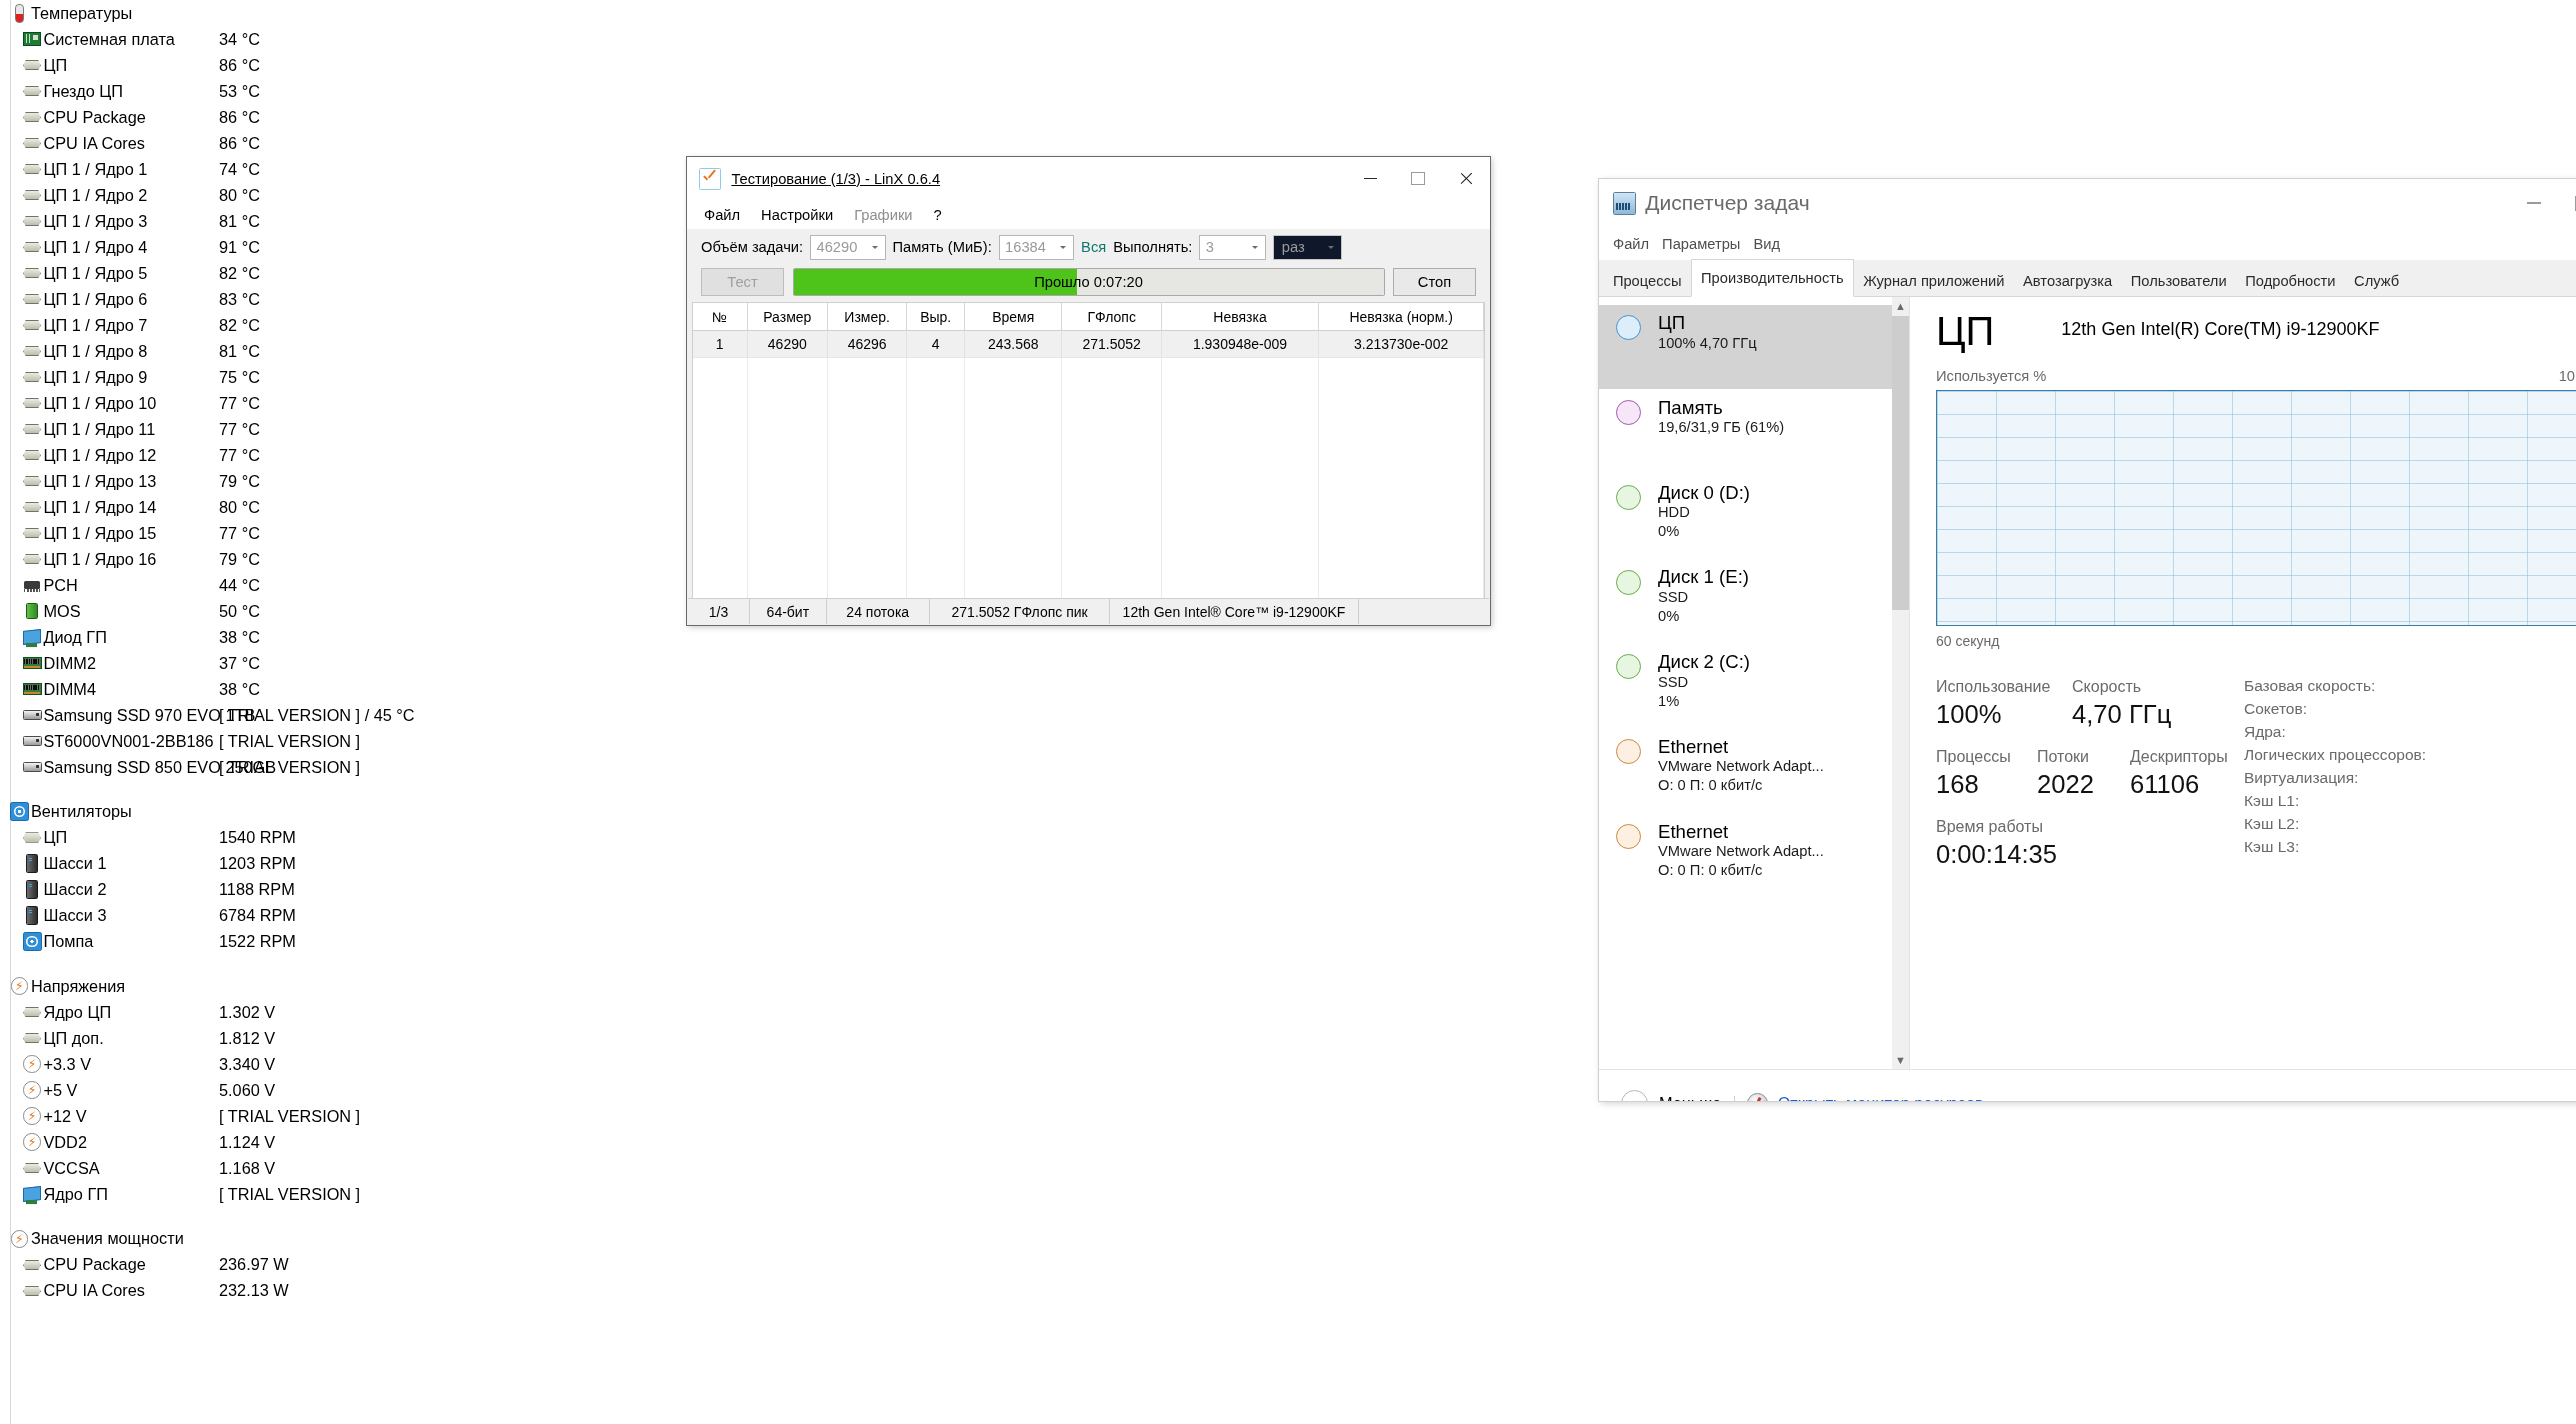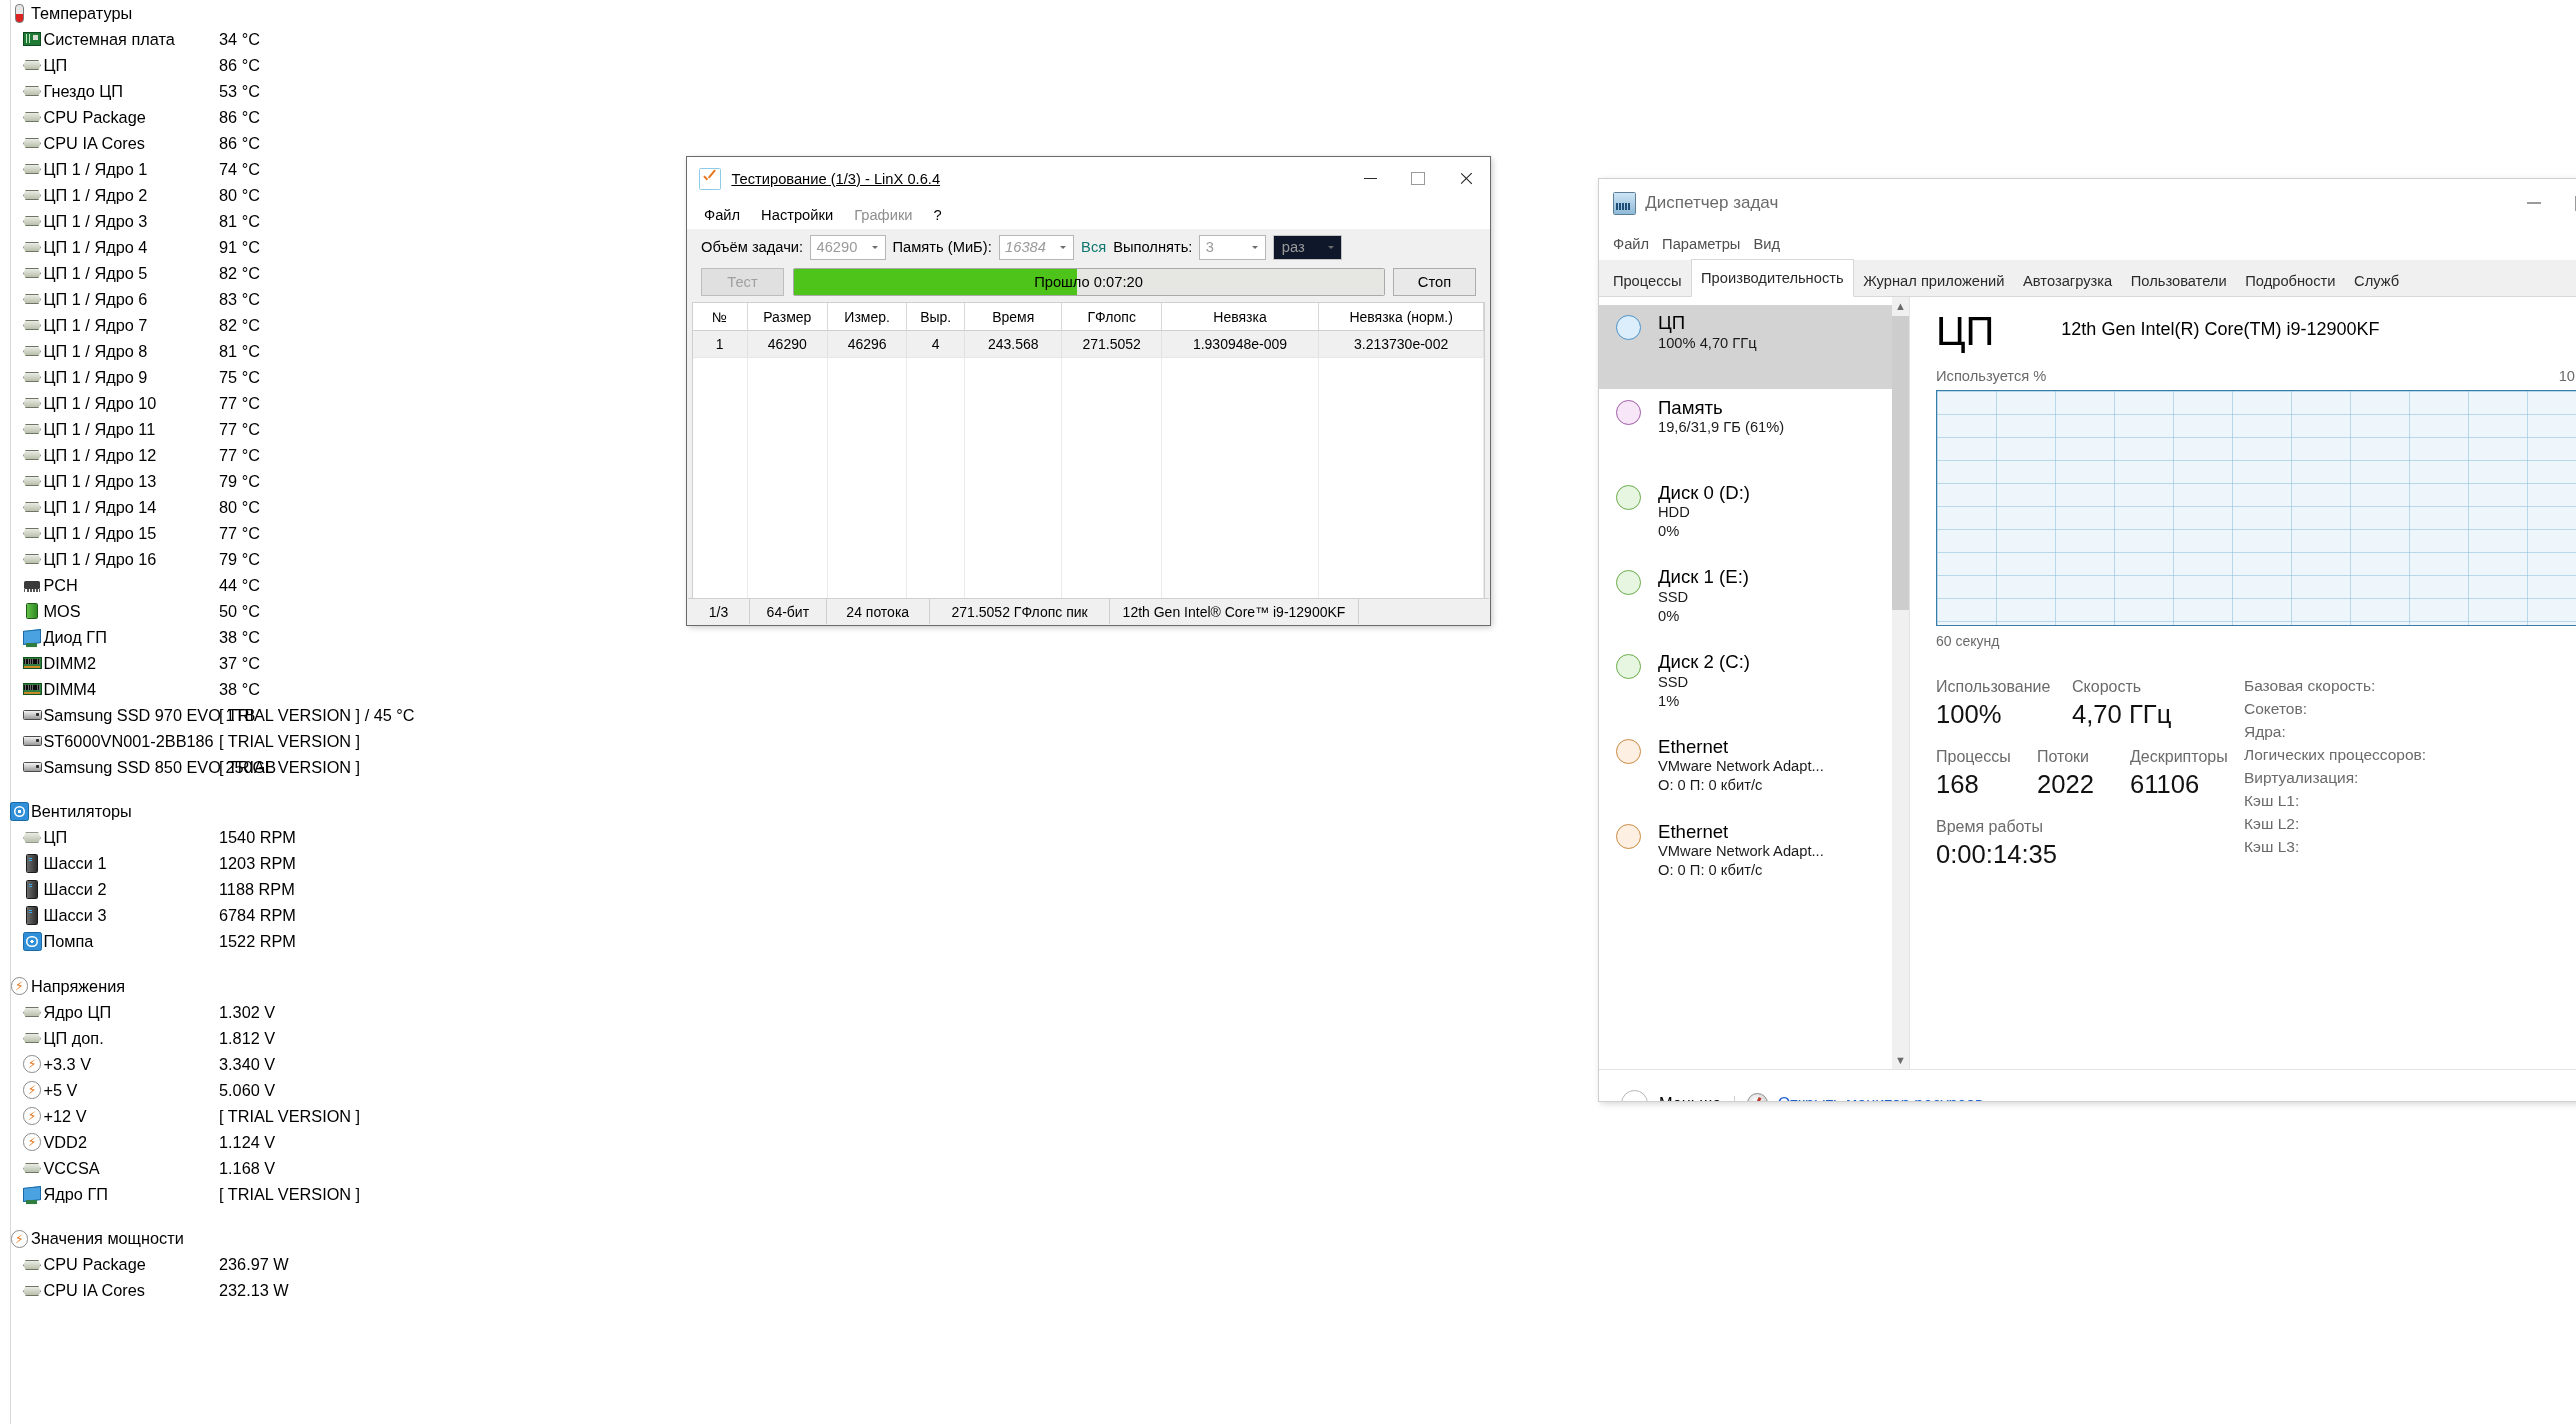--- a/index.html
+++ b/index.html
@@ -103,21 +103,21 @@
   #linx-params{display:flex;align-items:center;height:36px;padding-left:14px;gap:7px;}
   .lp-label{font-size:14.7px;}
   .combo{height:23px;background:#fff;border:0.8px solid #b6b6b6;display:flex;align-items:center;
      padding:0 0 0 5.4px;color:#9a9a9a;font-size:14.7px;min-width:43px;position:relative;}
   .combo .cval{flex:1;}
   .combo .carrow{width:20px;display:flex;align-items:center;justify-content:center;}
   .carrow i{display:block;width:0;height:0;border-left:3.9px solid transparent;border-right:3.9px solid transparent;
     border-top:3.9px solid #6d6d6d;}
   .combo.disabled{background:#0f172a;border-color:#c4c4c4;padding-left:8px;}
   #combo-size{width:68px;}
-  #combo-mem{width:68px;font-style:italic;}
+  #combo-mem{width:68px;}
   #combo-times{width:59px;}
   #combo-unit{width:59px;}
 
   #linx-actions{display:flex;align-items:center;height:34px;padding:0 14px;gap:8.5px;}
   #btn-test{width:81px;height:26px;background:#e0e0e0;border:0.8px solid #bdbdbd;color:#a0a0a0;
     display:flex;align-items:center;justify-content:center;font-size:14.7px;}
   #progress-wrap{flex:1;height:26px;border:0.8px solid #a9a9a9;background:#e6e6e2;position:relative;
      border-radius:1.5px;overflow:hidden;}
   #progress-fill{position:absolute;left:0;top:0;bottom:0;width:48%;background:#4ec41a;}
   #progress-text{position:absolute;left:0;right:0;top:0;bottom:0;display:flex;align-items:center;
@@ -142,21 +142,21 @@
   #tm-window{
     position:absolute;left:1598px;top:178px;width:1007px;height:922px;
     background:#ffffff;border:0.8px solid #cfcfcf;box-shadow:2.3px 2.3px 7px rgba(0,0,0,.18);
     overflow:hidden;font-size:14.7px;color:#000;
   }
   #tm-titlebar{height:48px;background:#ffffff;display:flex;align-items:center;position:relative;}
   .tm-ico{width:21px;height:21px;margin-left:14px;background:linear-gradient(180deg,#cfe5f5,#8fb9d6);
     border:0.8px solid #5c7f99;border-radius:1.5px;position:relative;}
   .tm-ico:after{content:"";position:absolute;left:2.3px;bottom:3.1px;width:14.7px;height:7.7px;
     background:repeating-linear-gradient(90deg,#1d4e78 0 1.5px,transparent 1.5px 3.1px);}
-  #tm-title{margin-left:9.3px;font-size:17px;color:#6a6a6a;}
+  #tm-title{margin-left:9.3px;font-size:21px;color:#6a6a6a;}
   .tm-winbtns{position:absolute;right:0;top:0;height:48px;display:flex;}
   .tm-wb{width:48px;height:48px;display:flex;align-items:center;justify-content:center;}
   .tmb-min{width:14px;height:2.3px;background:#9a9a9a;}
   .tmb-max{width:13px;height:13px;border:1.9px solid #9a9a9a;}
 
   #tm-menubar{height:33px;background:#fff;display:flex;align-items:center;padding-left:14px;gap:13px;
     font-size:14.7px;color:#4f4f4f;}
 
   #tm-tabs{height:36px;background:#f0f0f0;display:flex;align-items:flex-end;
     border-bottom:0.8px solid #d7d7d7;padding-left:4.6px;position:relative;}

